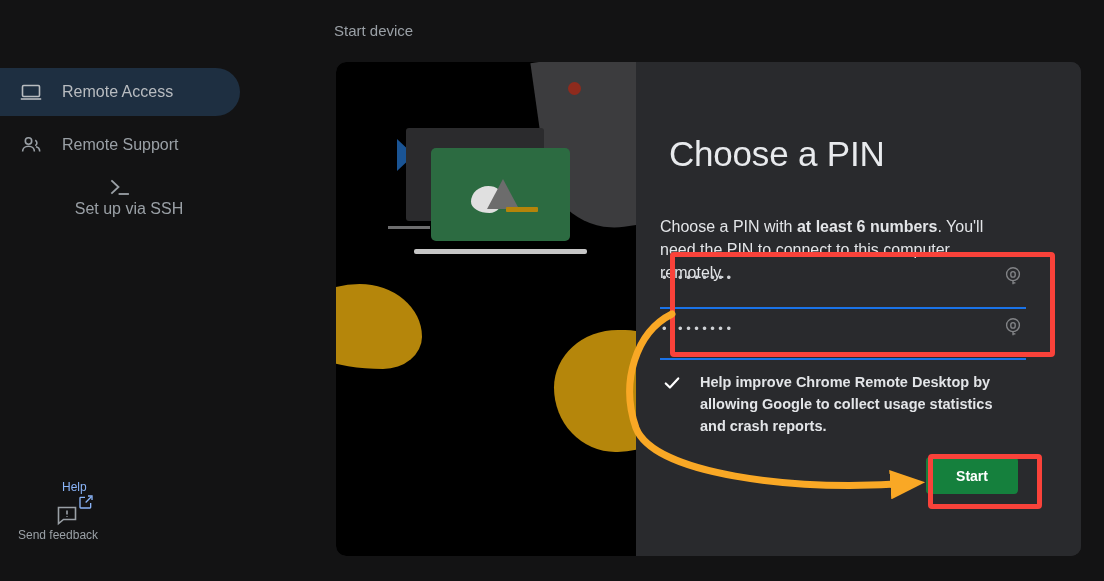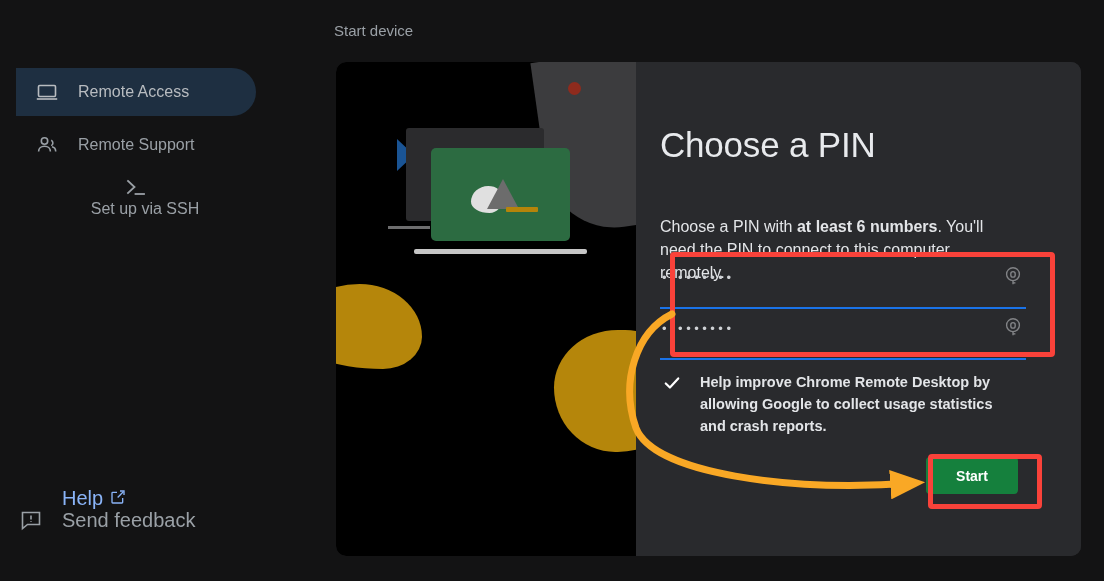--- a/index.html
+++ b/index.html
@@ -28,21 +28,20 @@
     height: 48px;
     width: 240px;
     display: flex;
     align-items: center;
     padding-left: 18px;
     color: #9aa0a6;
     font-size: 16px;
     border-top-right-radius: 24px;
     border-bottom-right-radius: 24px;
     cursor: pointer;
-    margin-left: 16px;
   }
   .nav-item.active {
     background: #1e2f41;
     color: #b8bcc0;
   }
   .nav-ico {
     width: 26px; height: 26px;
     margin-right: 18px;
     display: flex; align-items: center; justify-content: center;
     flex: 0 0 26px;
@@ -52,23 +51,24 @@
 
   #nav-remote-access { top: 68px; }
   #nav-remote-support { top: 121px; }
   #nav-ssh { top: 174px; flex-direction: column; }
 
   .foot-item {
     position: absolute;
     left: 18px;
     height: 36px;
     display: flex;
-    align-items: center;
-    font-size: 20px;
+    align-items: flex-end;
+    font-size: 12px;
     cursor: pointer;
+    flex-direction: column;
   }
   #foot-help { top: 480px; left: 62px; color: #8ab4f8; }
   #foot-help .link-txt { margin-right: 7px; }
   #foot-feedback { top: 502px; color: #9aa0a6; }
   #foot-feedback .nav-ico { margin-right: 18px; }
 
   
   #main {
     position: absolute;
     left: 320px; top: 0;
@@ -184,21 +184,21 @@
     padding: 0;
     background: #292a2d;
   }
   #pin-title {
     position: absolute;
     left: 24px; top: 63px;
     font-size: 35px;
     color: #e8eaed;
     font-weight: normal;
     letter-spacing: -0.2px;
-    margin: 0;
+    margin: 9px;
   }
   #pin-desc {
     position: absolute;
     left: 24px; top: 137px;
     width: 346px;
     font-size: 16px;
     line-height: 23px;
     color: #e3e5e8;
   }
   #pin-desc b { font-weight: bold; }

